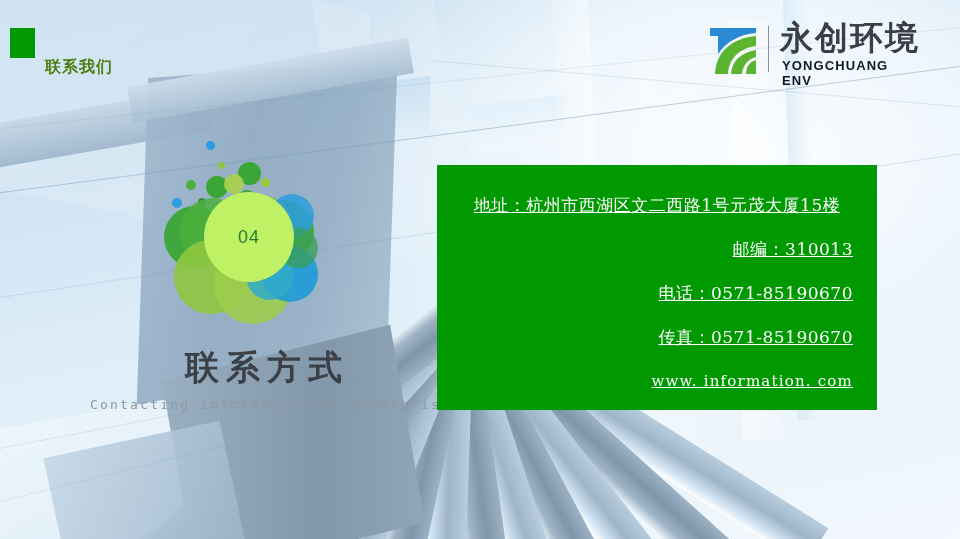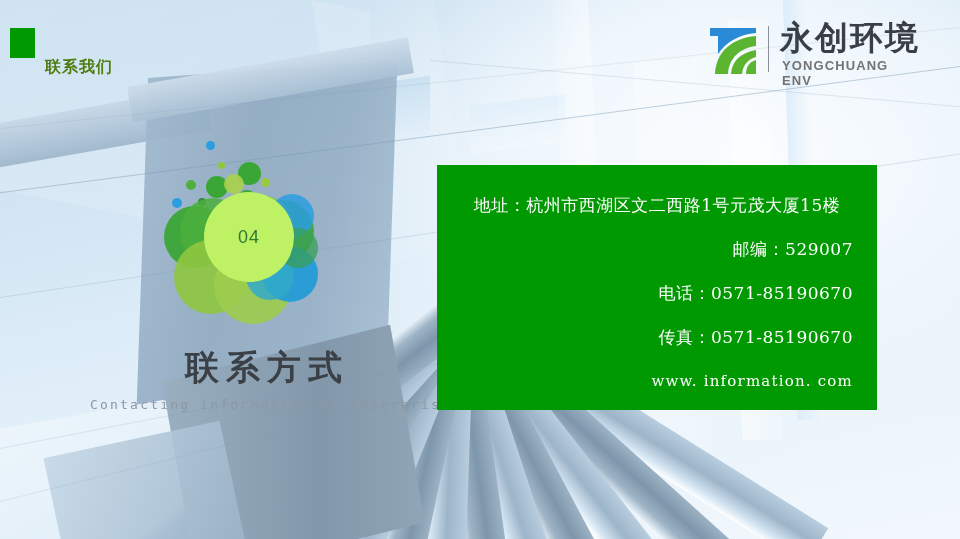--- a/index.html
+++ b/index.html
@@ -128,21 +128,21 @@
     background:#8a9099;
   }
   .logo-cn {
     position:absolute; left:74px; top:2px;
     font-size:33px; font-weight:bold; color:#3a3f45;
     letter-spacing:2px; line-height:32px;
     font-family:"DejaVu Sans","Liberation Sans",sans-serif;
   }
   .logo-en {
     position:absolute; left:76px; top:38px;
-    font-size:13px; font-weight:bold; color:#737373;
+    font-size:13px; font-weight:bold; color:#0f172a;
     letter-spacing:1.1px; line-height:15px;
     font-family:"Liberation Sans",sans-serif;
   }
 
   
   .badge { position:absolute; left:158px; top:140px; width:195px; height:190px; }
   .badge .dot { position:absolute; border-radius:50%; }
   .badge .center {
     position:absolute; left:46px; top:52px; width:90px; height:90px;
     border-radius:50%; background:#bef264;
@@ -176,20 +176,21 @@
   }
   .contact .row {
     text-align:right;
     color:#ffffff;
     font-size:17px;
     line-height:21px;
     margin-bottom:23px;
     font-family:"DejaVu Serif","Liberation Serif",serif;
     letter-spacing:.5px;
     white-space:nowrap;
+    text-decoration:underline;
   }
   .contact .row.first { text-align:center; }
   .contact .row.url {
     font-size:15px; letter-spacing:1.2px;
   }
 </style>
 </head>
 <body>
 
 <div class="slide">
@@ -286,19 +287,19 @@
     <div class="center">
       <span>04</span>
     </div>
   </div>
 
   <div class="sec-title">联系方式</div>
   <div class="sec-sub">Contacting information of enterprise</div>
 
   <div class="contact">
     <div class="row first">地址：杭州市西湖区文二西路1号元茂大厦15楼</div>
-    <div class="row">邮编：529007</div>
+    <div class="row">邮编：310013</div>
     <div class="row">电话：0571-85190670</div>
     <div class="row">传真：0571-85190670</div>
     <div class="row url">www. information. com</div>
   </div>
 
 </div>
 
 </body></html>

